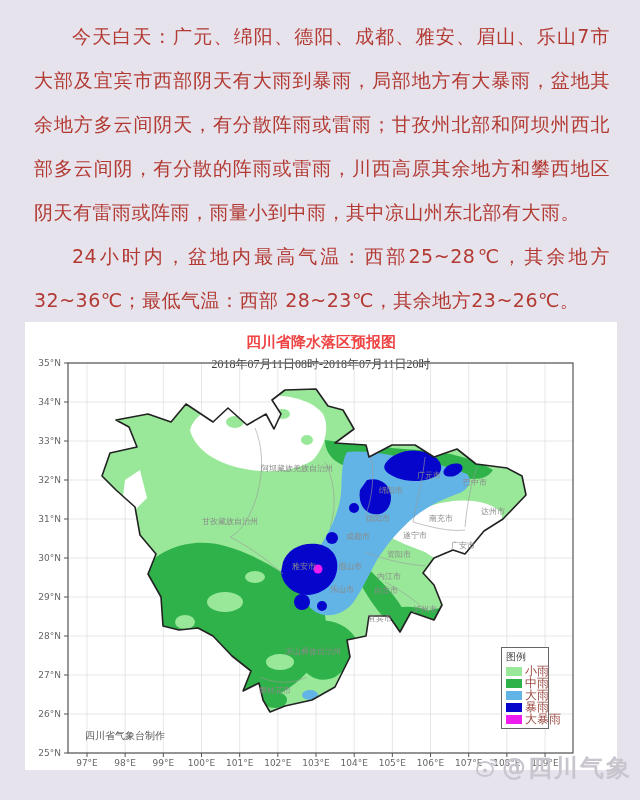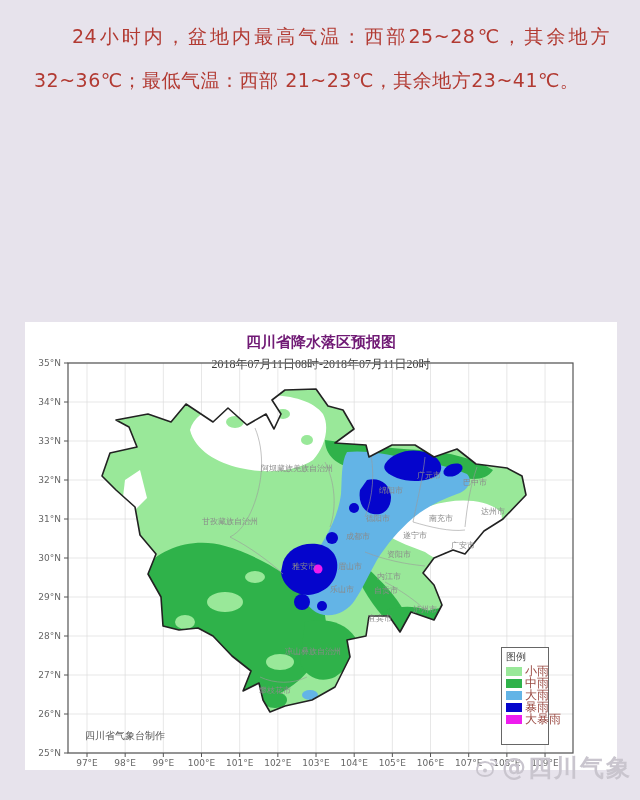--- a/index.html
+++ b/index.html
@@ -19,36 +19,36 @@
     color:#b23a32;
     letter-spacing:0.5px;
   }
   .map-panel{
     position:absolute;left:25px;top:322px;
     width:592px;height:448px;
     background:#ffffff;
   }
   .map-title{
     text-align:center;
-    color:#701a75;
+    color:#ef4444;
     font-weight:bold;
     font-size:15px;
     padding-top:11px;
   }
   .map-subtitle{
     text-align:center;
     color:#3a3a3a;
     font-size:12px;
     margin-top:4px;
     font-family:Liberation Serif, serif;
   }
   svg#plot{position:absolute;left:0;top:0;}
   .legend-box{
     position:absolute;left:476px;top:325px;
-    width:48px;height:98px;
+    width:48px;height:82px;
     border:1px solid #666;
     background:rgba(255,255,255,0.92);
     box-sizing:border-box;
     padding:2px 0 0 4px;
   }
   .legend-title{font-size:10px;color:#444;margin-bottom:1px;}
   .legend-row{display:flex;align-items:center;height:12px;}
   .legend-swatch{width:16px;height:9px;display:inline-block;margin-right:3px;flex:none;}
   .legend-label{font-size:12px;color:#9a4a42;white-space:nowrap;}
   .watermark{
@@ -60,21 +60,22 @@
     user-select:none;
   }
   .tick-label{font-size:9px;fill:#666;}
   .region-label{font-size:8px;fill:#8a8a8a;}
   .credit-label{font-size:10px;fill:#555;}
 </style>
 </head>
 <body>
 
 <div class="text-block">
-  <p class="forecast-para">24小时内，盆地内最高气温：西部25~28℃，其余地方32~36℃；最低气温：西部 21~23℃，其余地方23~41℃。</p>
+  <p class="forecast-para">今天白天：广元、绵阳、德阳、成都、雅安、眉山、乐山7市大部及宜宾市西部阴天有大雨到暴雨，局部地方有大暴雨，盆地其余地方多云间阴天，有分散阵雨或雷雨；甘孜州北部和阿坝州西北部多云间阴，有分散的阵雨或雷雨，川西高原其余地方和攀西地区阴天有雷雨或阵雨，雨量小到中雨，其中凉山州东北部有大雨。</p>
+  <p class="forecast-para">24小时内，盆地内最高气温：西部25~28℃，其余地方32~36℃；最低气温：西部 28~23℃，其余地方23~26℃。</p>
 </div>
 
 <div class="map-panel">
   <div class="map-title">四川省降水落区预报图</div>
   <div class="map-subtitle">2018年07月11日08时-2018年07月11日20时</div>
 
   <svg id="plot" width="592" height="448" viewBox="0 0 592 448" xmlns="http://www.w3.org/2000/svg">
     <defs>
       <clipPath id="province-clip">
         <path d="M260,68 L291,67 L303,84 L318,88 L329,107 L310,121 L341,123 L344,135 L367,123 L390,123 L409,135 L432,127 L451,142 L482,146 L497,154 L501,173 L478,197 L459,209 L440,232 L428,228 L409,236 L398,251 L409,263 L417,283 L409,298 L386,290 L375,310 L364,294 L344,294 L341,314 L322,318 L325,335 L310,365 L287,378 L260,384 L245,390 L238,378 L234,361 L218,369 L226,349 L207,334 L188,314 L173,306 L154,308 L138,304 L136,275 L123,252 L131,232 L115,213 L110,185 L91,168 L77,154 L85,131 L112,125 L104,105 L91,98 L123,92 L146,100 L161,82 L188,100 L203,86 L222,103 L241,92 L249,107 L256,92 L247,78 Z"></path>

